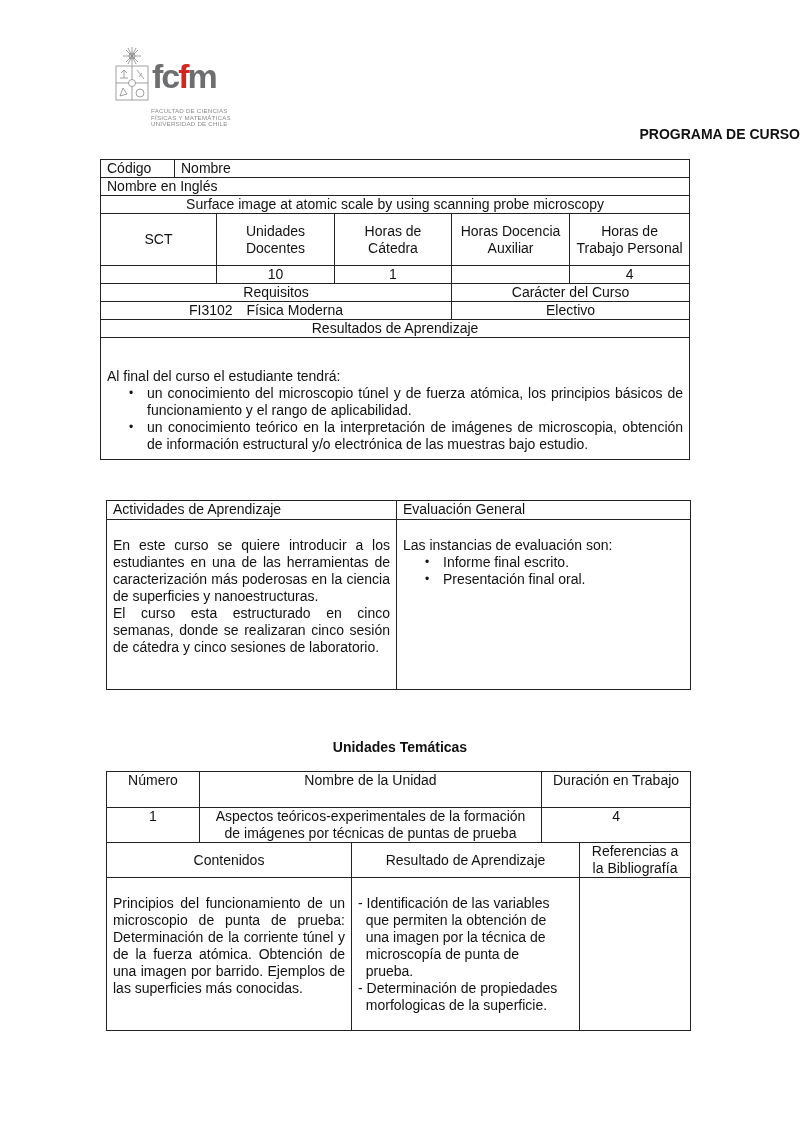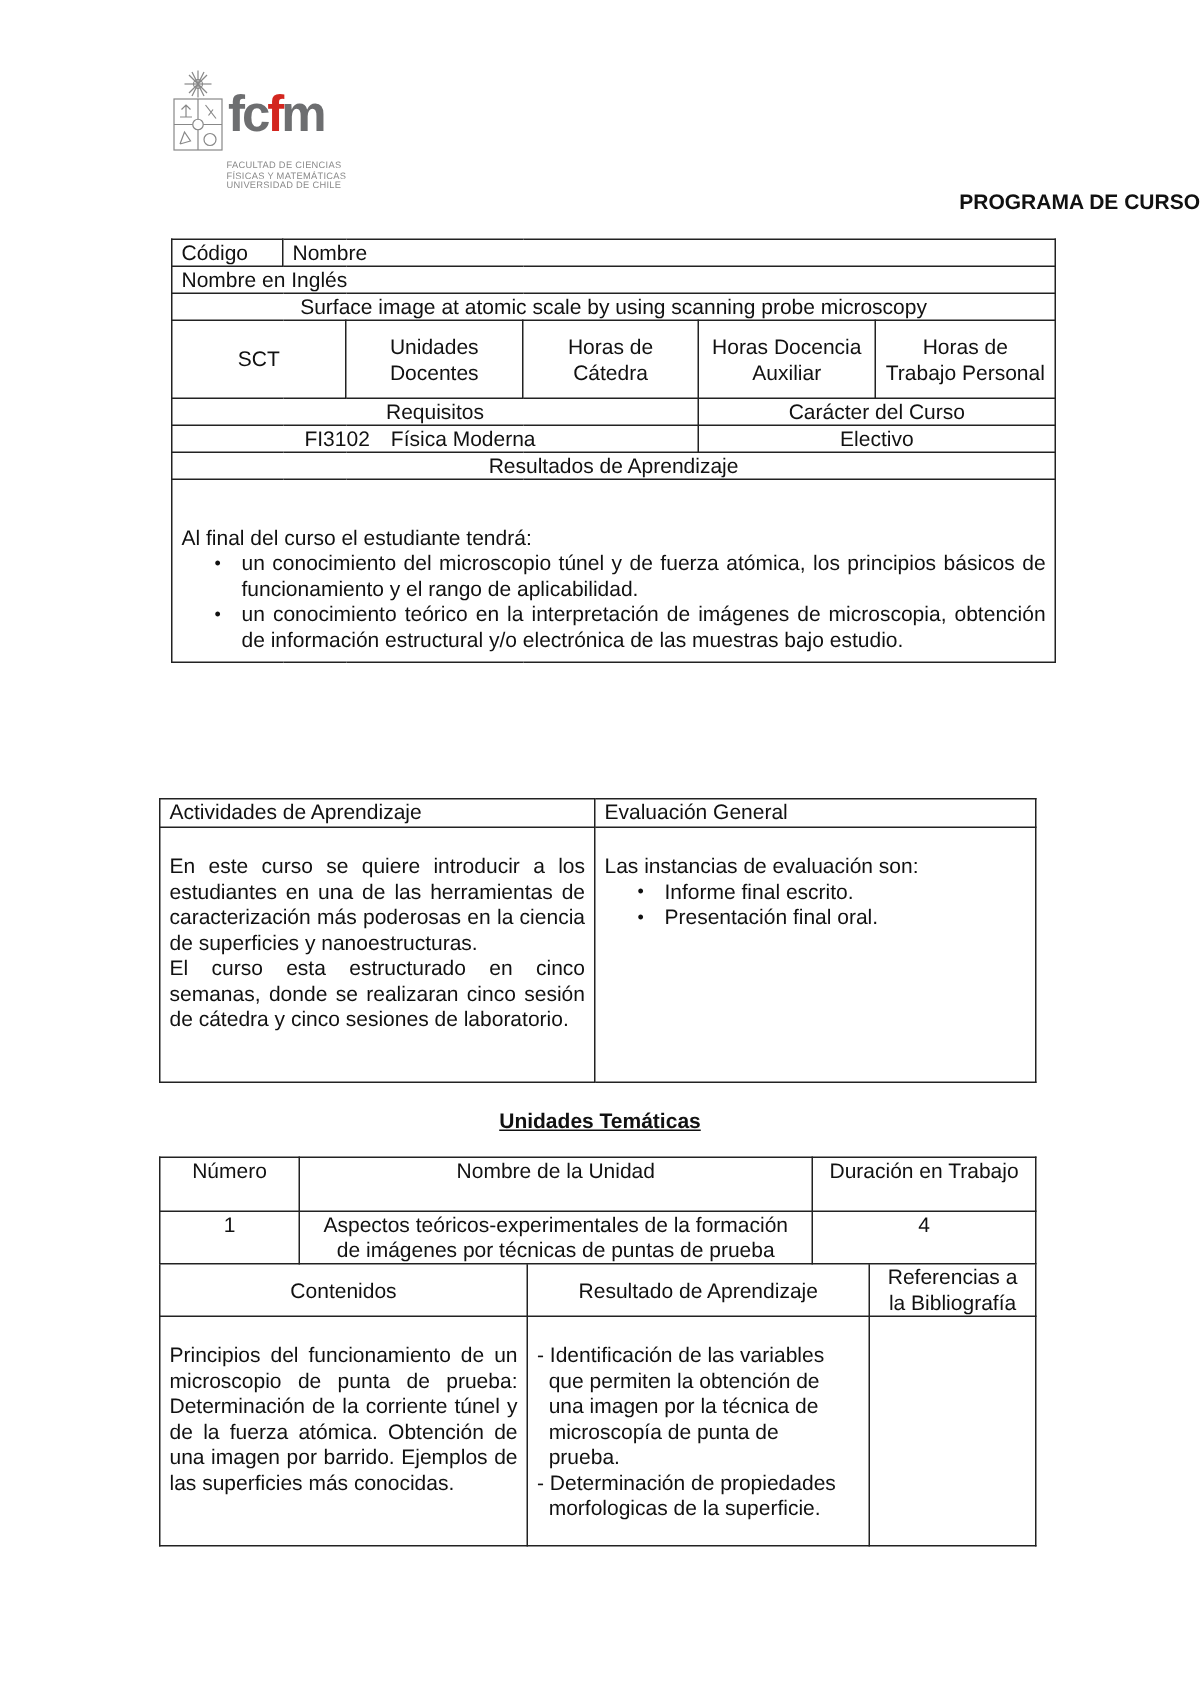--- a/index.html
+++ b/index.html
@@ -31,32 +31,32 @@
     .page-title {
       position: absolute; left: 0; width: 800px; top: 126px;
       text-align: right; font-weight: bold; font-size: 14px;
     }
     table { border-collapse: collapse; position: absolute; table-layout: fixed; }
     td { border: 1.2px solid #222; padding: 0 6px; vertical-align: top; font-size: 14px; line-height: 17px; }
     .c { text-align: center; }
     .mid { vertical-align: middle; }
     .just { text-align: justify; }
 
-    #t1 { left: 114px; top: 159px; width: 589px; border-radius: 27px; }
-    #t2 { left: 106px; top: 532px; width: 584px; padding-left: 20px; }
+    #t1 { left: 100px; top: 159px; width: 589px; border-radius: 27px; }
+    #t2 { left: 106px; top: 500px; width: 584px; padding-left: 20px; }
     #t3 { left: 106px; top: 771px; width: 584px; }
 
     .bullets { list-style: none; margin-left: 22px; }
     .bullets li { position: relative; padding-left: 18px; text-align: justify; }
     .bullets li::before {
       content: "\2022"; position: absolute; left: 0; top: 0; font-size: 12px;
     }
     .section-title {
       position: absolute; left: 0; width: 800px; top: 739px;
-      text-align: center; font-weight: bold; font-size: 14px; text-decoration: underline;
+      text-align: center; font-weight: bold; font-size: 14px;
     }
   </style>
 </head>
 <body>
 
 <div class="logo">
   <svg class="crest" viewBox="0 0 40 56">
     <g stroke="#888" stroke-width="0.8" fill="none">
       <circle cx="20" cy="10" r="3"></circle>
       <line x1="20" y1="1" x2="20" y2="19"></line>
@@ -106,20 +106,27 @@
     <td colspan="6" class="c">Surface image at atomic scale by using scanning probe microscopy</td>
   </tr>
   <tr style="height:52px">
     <td colspan="2" class="c mid">SCT</td>
     <td class="c mid">Unidades Docentes</td>
     <td class="c mid">Horas de Cátedra</td>
     <td class="c mid">Horas Docencia Auxiliar</td>
     <td class="c mid">Horas de Trabajo Personal</td>
   </tr>
   <tr style="height:18px">
+    <td colspan="2" class="c"></td>
+    <td class="c">10</td>
+    <td class="c">1</td>
+    <td class="c"></td>
+    <td class="c">4</td>
+  </tr>
+  <tr style="height:18px">
     <td colspan="4" class="c">Requisitos</td>
     <td colspan="2" class="c">Carácter del Curso</td>
   </tr>
   <tr style="height:18px">
     <td colspan="4" class="c"><span>FI3102</span><span style="display:inline-block;width:14px"></span><span>Física Moderna</span><span style="display:inline-block;width:20px"></span></td>
     <td colspan="2" class="c">Electivo</td>
   </tr>
   <tr style="height:18px">
     <td colspan="6" class="c">Resultados de Aprendizaje</td>
   </tr>

